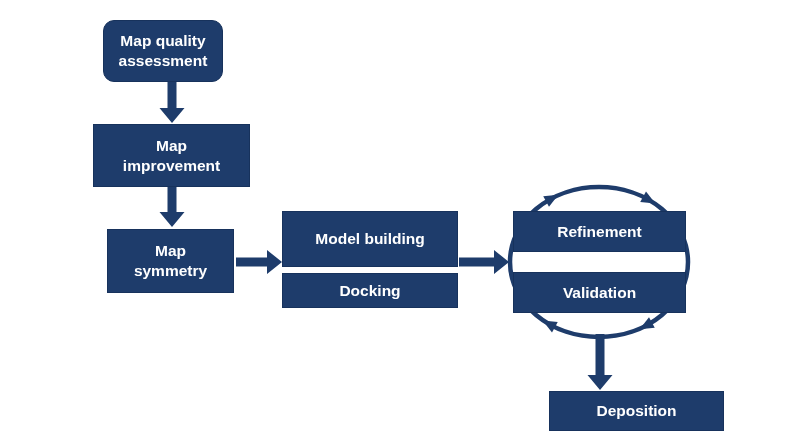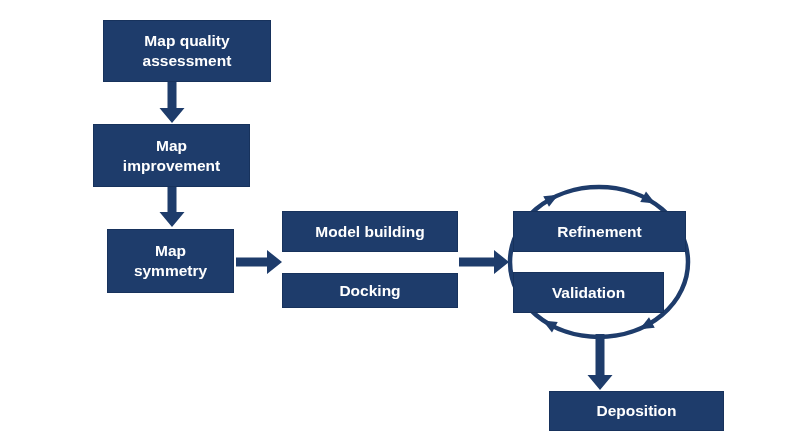--- a/index.html
+++ b/index.html
@@ -52,48 +52,48 @@
 
     <ellipse class="ring" cx="599" cy="262" rx="89" ry="75"></ellipse>
     <path class="arrow" d="M9 0 L-5 -6 L-5 6 Z" transform="translate(550.5,199.1) rotate(-28.7)"></path>
     <path class="arrow" d="M9 0 L-5 -6 L-5 6 Z" transform="translate(647.5,199.1) rotate(28.7)"></path>
     <path class="arrow" d="M9 0 L-5 -6 L-5 6 Z" transform="translate(647.5,324.9) rotate(151.3)"></path>
     <path class="arrow" d="M9 0 L-5 -6 L-5 6 Z" transform="translate(550.5,324.9) rotate(-151.3)"></path>
 
     <polygon class="arrow" points="595.5,334 604.5,334 604.5,375 612.5,375 600,390 587.5,375 595.5,375"></polygon>
   </svg>
 
-  <div class="node" style="left:103px; top:20px; width:168px; height:62px;">
+  <div class="node" style="left:103px; top:20px; width:120px; height:62px;border-radius:11px;">
     <span>Map quality
 assessment</span>
   </div>
 
   <div class="node" style="left:93px; top:124px; width:157px; height:63px;">
     <span>Map
 improvement</span>
   </div>
 
   <div class="node" style="left:107px; top:229px; width:127px; height:64px;">
     <span>Map
 symmetry</span>
   </div>
 
-  <div class="node" style="left:282px; top:211px; width:176px; height:41px;">
+  <div class="node" style="left:282px; top:211px; width:176px; height:56px;">
     <span>Model building</span>
   </div>
 
   <div class="node" style="left:282px; top:273px; width:176px; height:35px;">
     <span>Docking</span>
   </div>
 
   <div class="node" style="left:513px; top:211px; width:173px; height:41px;">
     <span>Refinement</span>
   </div>
 
-  <div class="node" style="left:513px; top:272px; width:151px; height:41px;">
+  <div class="node" style="left:513px; top:272px; width:173px; height:41px;">
     <span>Validation</span>
   </div>
 
   <div class="node" style="left:513px; top:391px; width:175px; height:40px;margin-left:36px;">
     <span>Deposition</span>
   </div>
 
 </div>
 
 </body></html>

